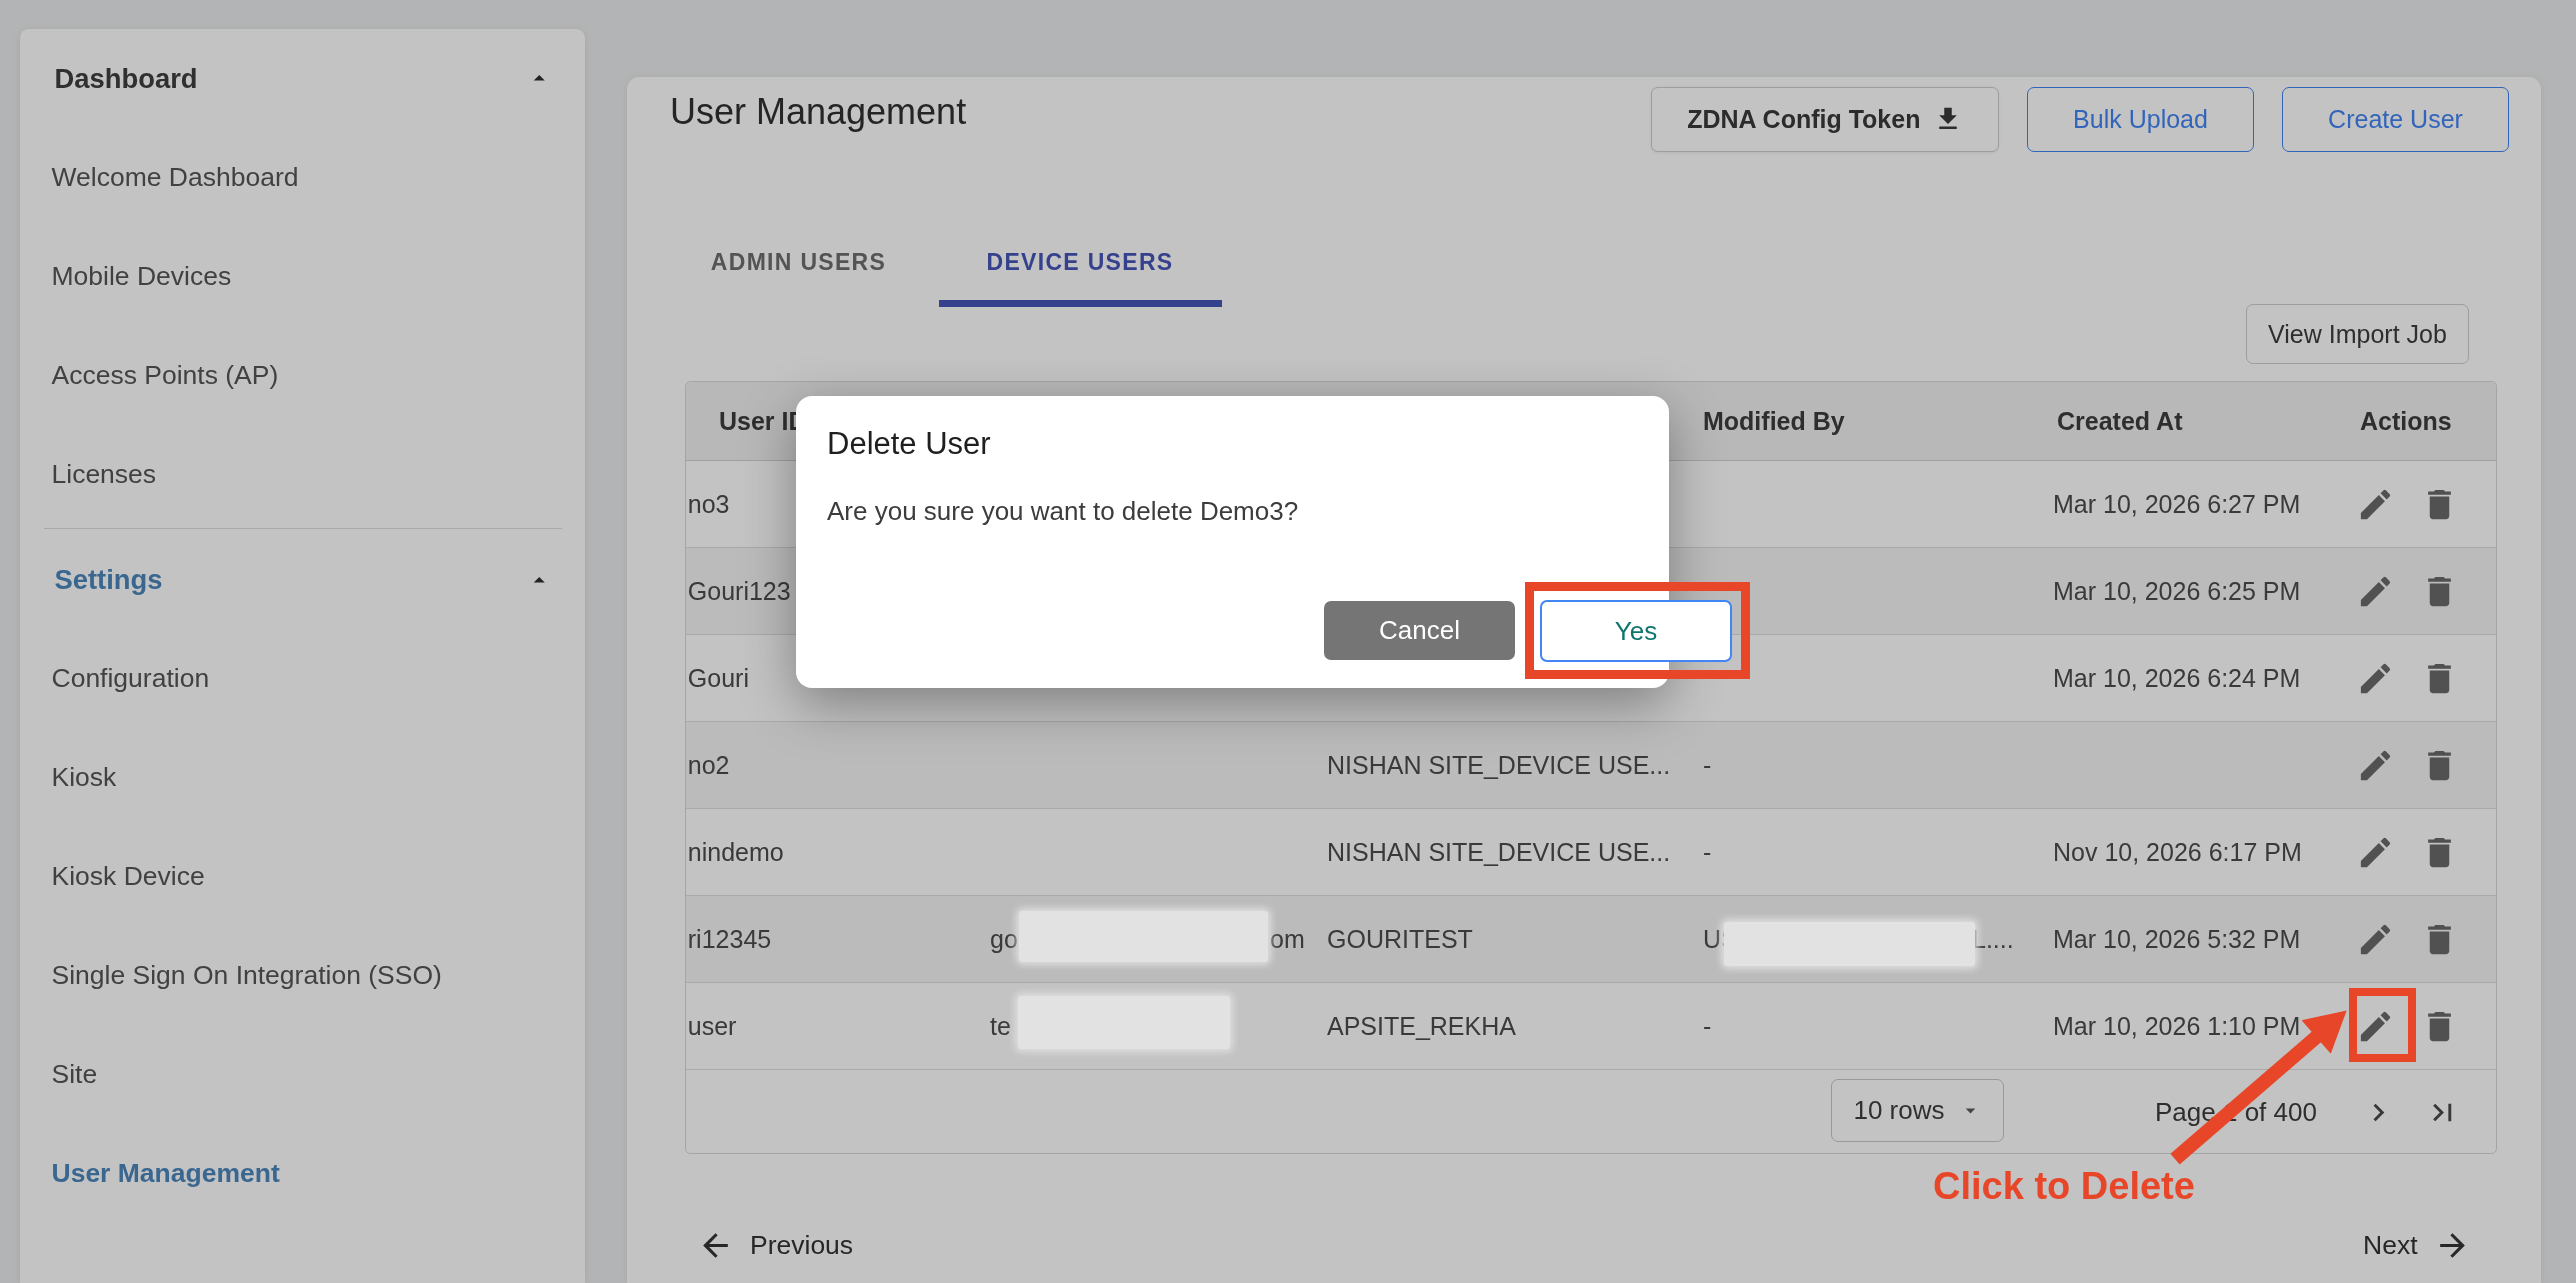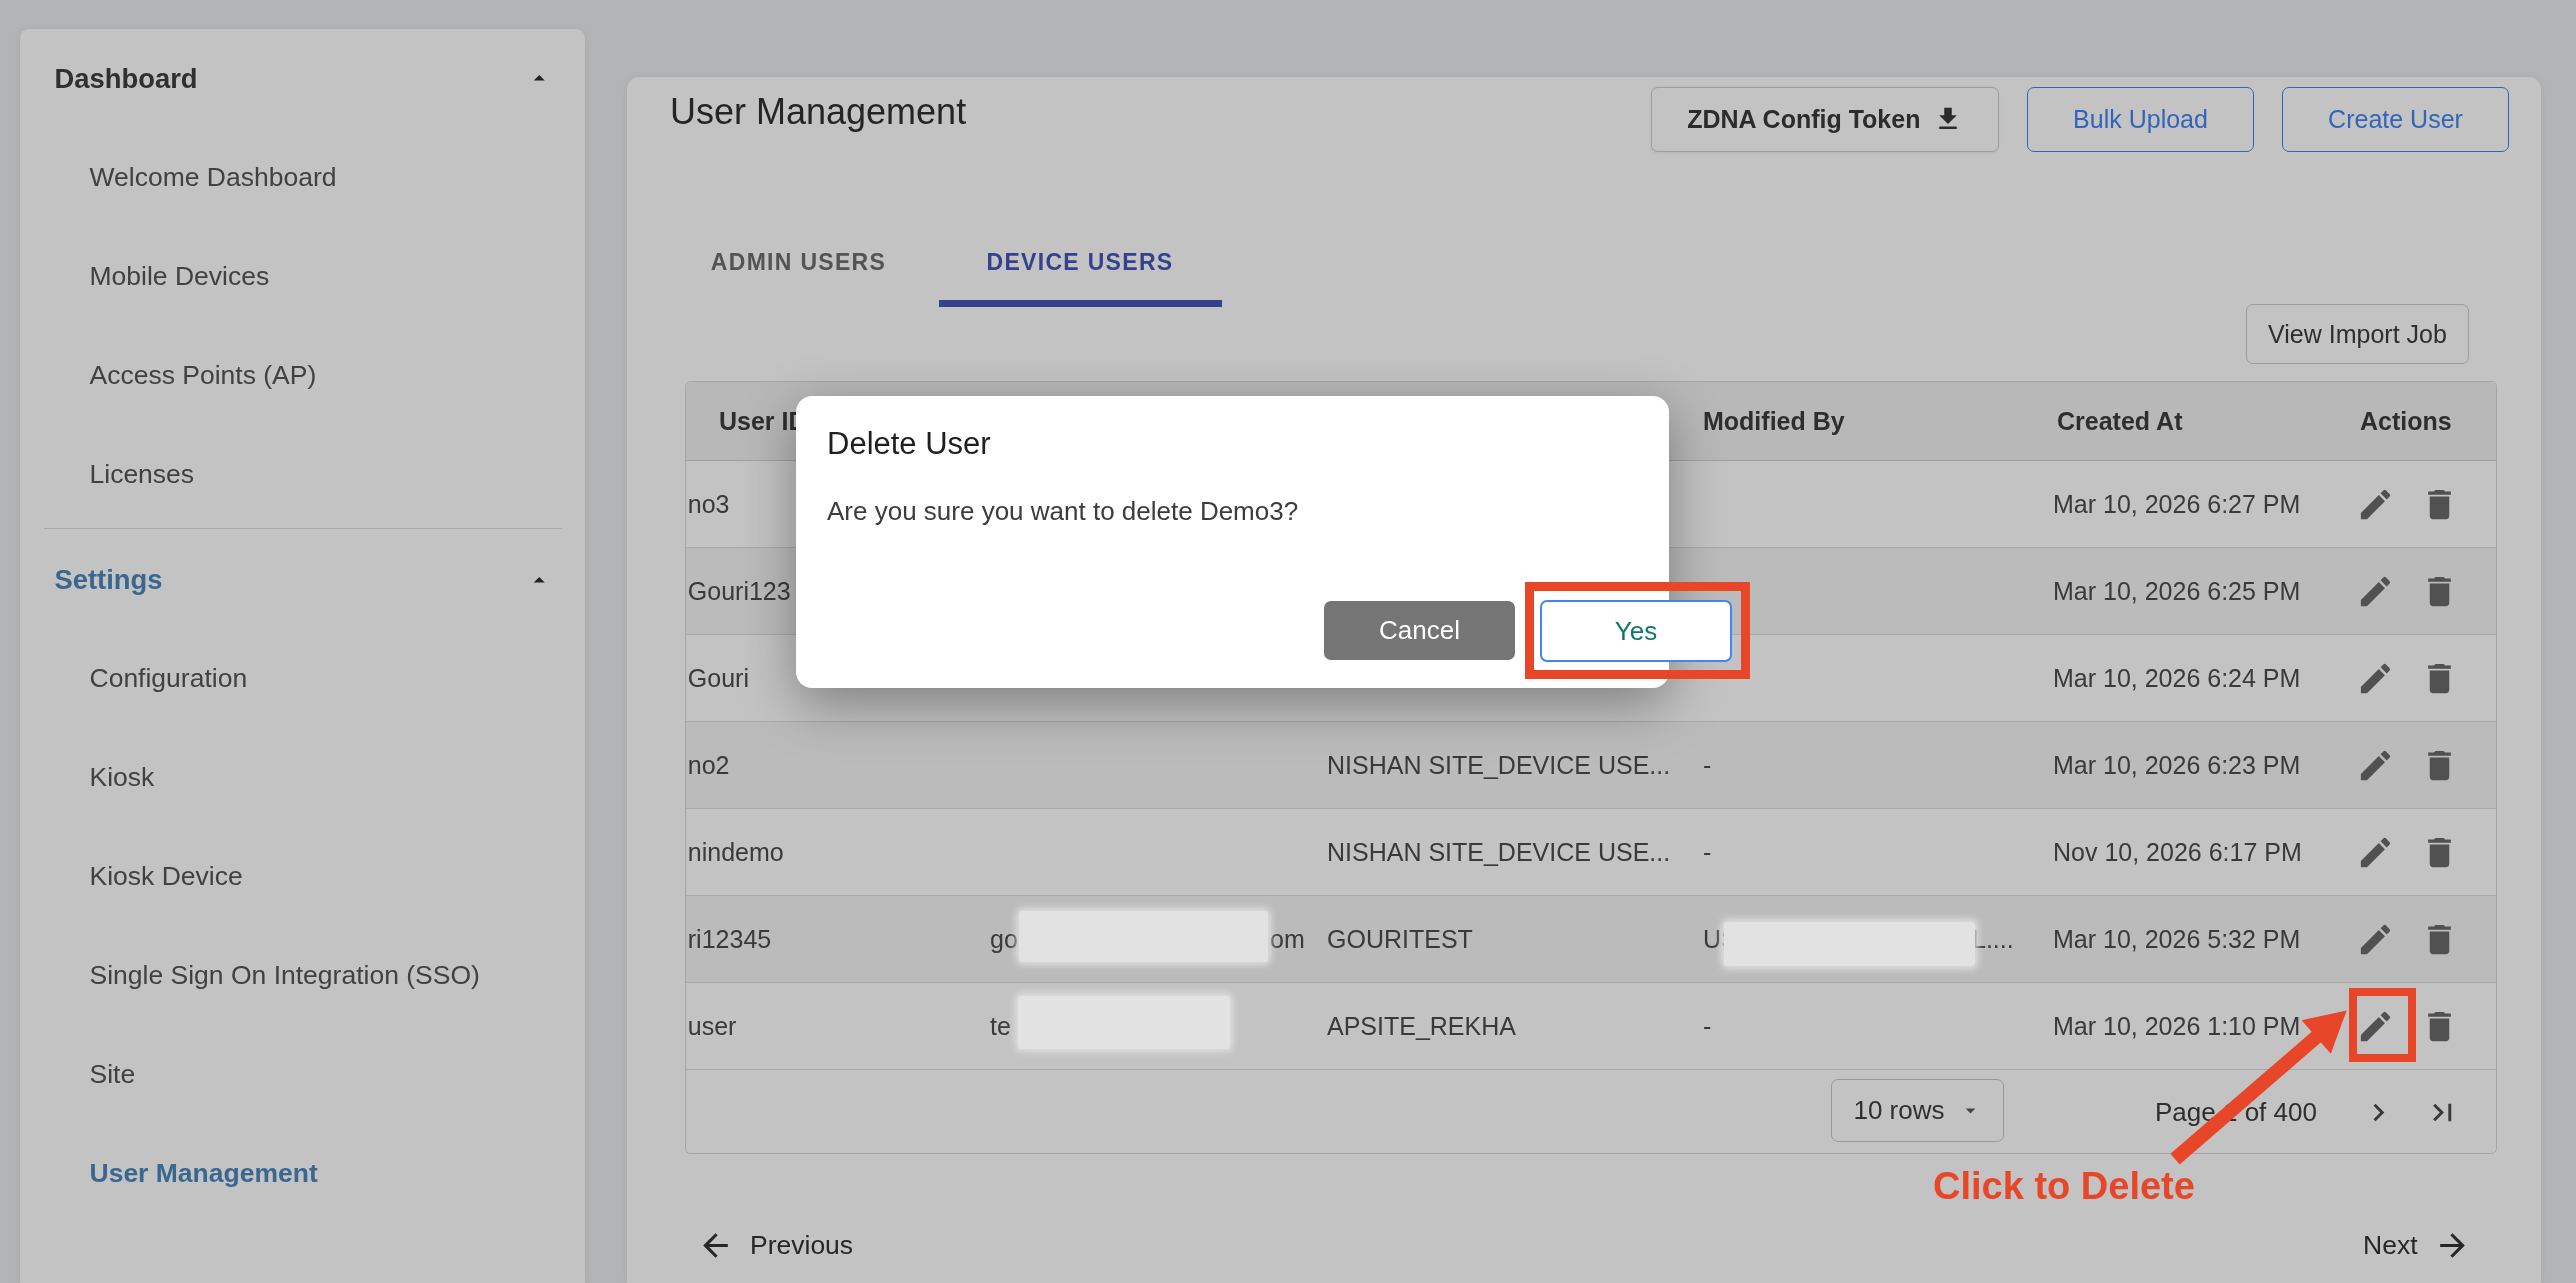--- a/index.html
+++ b/index.html
@@ -18,21 +18,21 @@
   .side-section { position:relative; }
   .side-header {
     position:relative; height:99px; display:flex; align-items:center;
     padding:0 32px 0 35px; cursor:pointer;
   }
   .side-header-label { font-size:27.4px; font-weight:bold; color:#3f3f3f; }
   .side-section.accent .side-header-label { color:#4d87bd; }
   .side-caret { margin-left:auto; width:26.5px; height:26.5px; display:flex; align-items:center; justify-content:center; }
   .side-caret svg { width:26.5px; height:26.5px; fill:#2e2e2e; }
   .side-item {
-    height:99px; display:flex; align-items:center; padding-left:70px;
+    height:99px; display:flex; align-items:center; padding-left:32px;
     font-size:26.5px; color:#565656; cursor:pointer;text-align:right;
   }
   .side-item.active { color:#4d87bd; font-weight:bold; }
   .side-divider { height:0; border-top:1.8px solid #dcdcdc; margin:3.5px 23px 1.8px 24px; }
 
   
   .content {
     position:absolute; left:627px; top:77px; width:1914px; height:1206px;
     background:#ffffff; border-radius:12.4px 12.4px 0 0;
     box-shadow:0 1.8px 8.8px rgba(0,0,0,.08);
@@ -260,21 +260,20 @@
             </span>
           </span>
         </div>
         <div class="trow alt">
           <span class="c uid">no2</span>
           <span class="c epre"></span>
           <span class="c esuf"></span>
           <span class="c site">NISHAN SITE_DEVICE USE...</span>
           <span class="c mpre">-</span>
           <span class="c msuf"></span>
-          <span class="c created">Mar 10, 2026 6:23 PM</span>
           <span class="c actions">
             <span class="icon-btn">
               <svg viewBox="0 0 24 24">
                 <path d="M3 17.25V21h3.75L17.81 9.94l-3.75-3.75L3 17.25zM20.71 7.04a1 1 0 0 0 0-1.41l-2.34-2.34a1 1 0 0 0-1.41 0l-1.83 1.83 3.75 3.75 1.83-1.83z"></path>
               </svg>
             </span>
             <span class="icon-btn">
               <svg viewBox="0 0 24 24">
                 <path d="M6 19c0 1.1.9 2 2 2h8c1.1 0 2-.9 2-2V7H6v12zM19 4h-3.5l-1-1h-5l-1 1H5v2h14V4z"></path>
               </svg>

